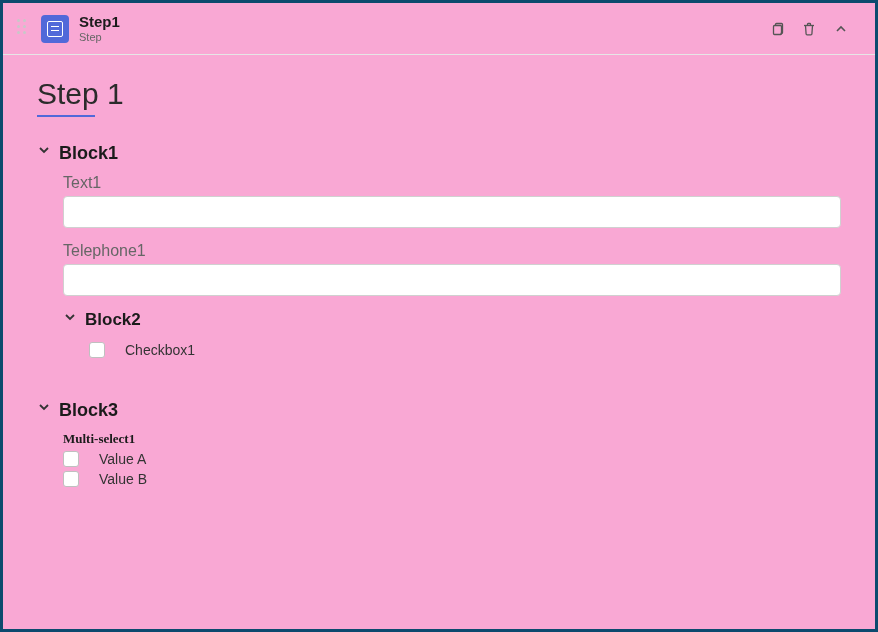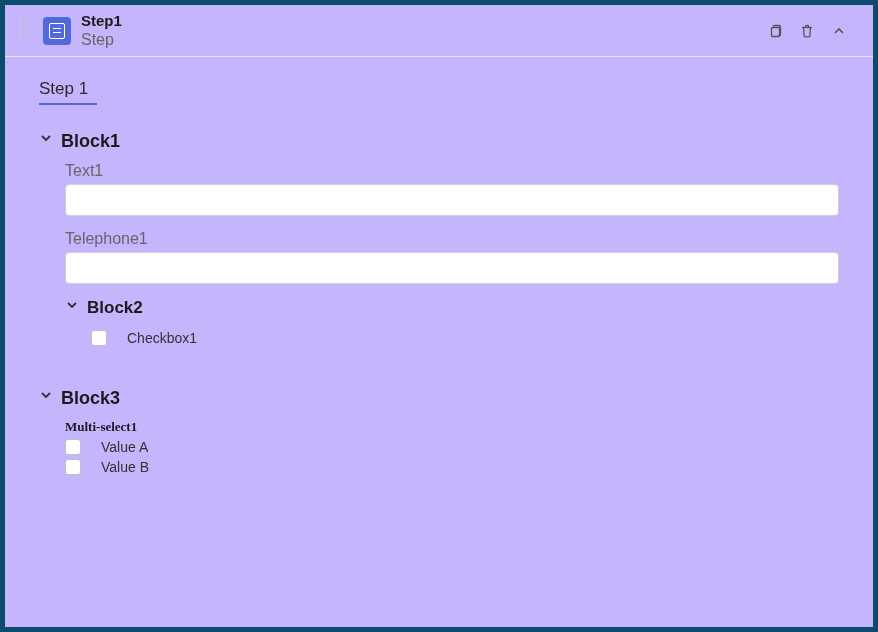--- a/index.html
+++ b/index.html
@@ -7,22 +7,22 @@
   body {
     font-family: "Segoe UI", -apple-system, BlinkMacSystemFont, sans-serif;
     background: #f3f3f3;
     width: 878px;
     height: 632px;
     overflow: hidden;
   }
   .outer {
     width: 100%;
     height: 100%;
-    border: 5px solid #0c4a6e;
-    background: #c4b5fd;
+    border: 3px solid #0c4a6e;
+    background: #f9a8d4;
     display: flex;
     flex-direction: column;
   }
   .header {
     display: flex;
     align-items: center;
     padding: 8px 18px 8px 14px;
     height: 52px;
     border-bottom: 1px solid #e6e6e6;
   }
@@ -62,36 +62,36 @@
     content: "";
     position: absolute;
     left: 3px; right: 3px;
     height: 1.5px;
     background: #fff;
   }
   .step-icon-inner::before { top: 4px; }
   .step-icon-inner::after  { top: 8px; }
   .header-text { display: flex; flex-direction: column; line-height: 1.2; }
   .header-title { font-size: 15px; font-weight: 600; color: #1b1b1b; }
-  .header-subtitle { font-size: 16px; color: #666; }
+  .header-subtitle { font-size: 11px; color: #666; }
   .header-spacer { flex: 1; }
   .header-btn {
     width: 32px; height: 32px;
     display: flex; align-items: center; justify-content: center;
     color: #555;
     cursor: pointer;
     border-radius: 2px;
   }
   .body {
     padding: 22px 34px 0 34px;
     overflow: auto;
     flex: 1;
   }
   .page-title {
-    font-size: 17px;
+    font-size: 30px;
     color: #2b2b2b;
     font-weight: 400;
     margin: 0 0 4px 0;
     display: inline-block;
   }
   .page-title-underline {
     width: 58px;
     height: 2px;
     background: #5169d9;
     margin-bottom: 26px;

